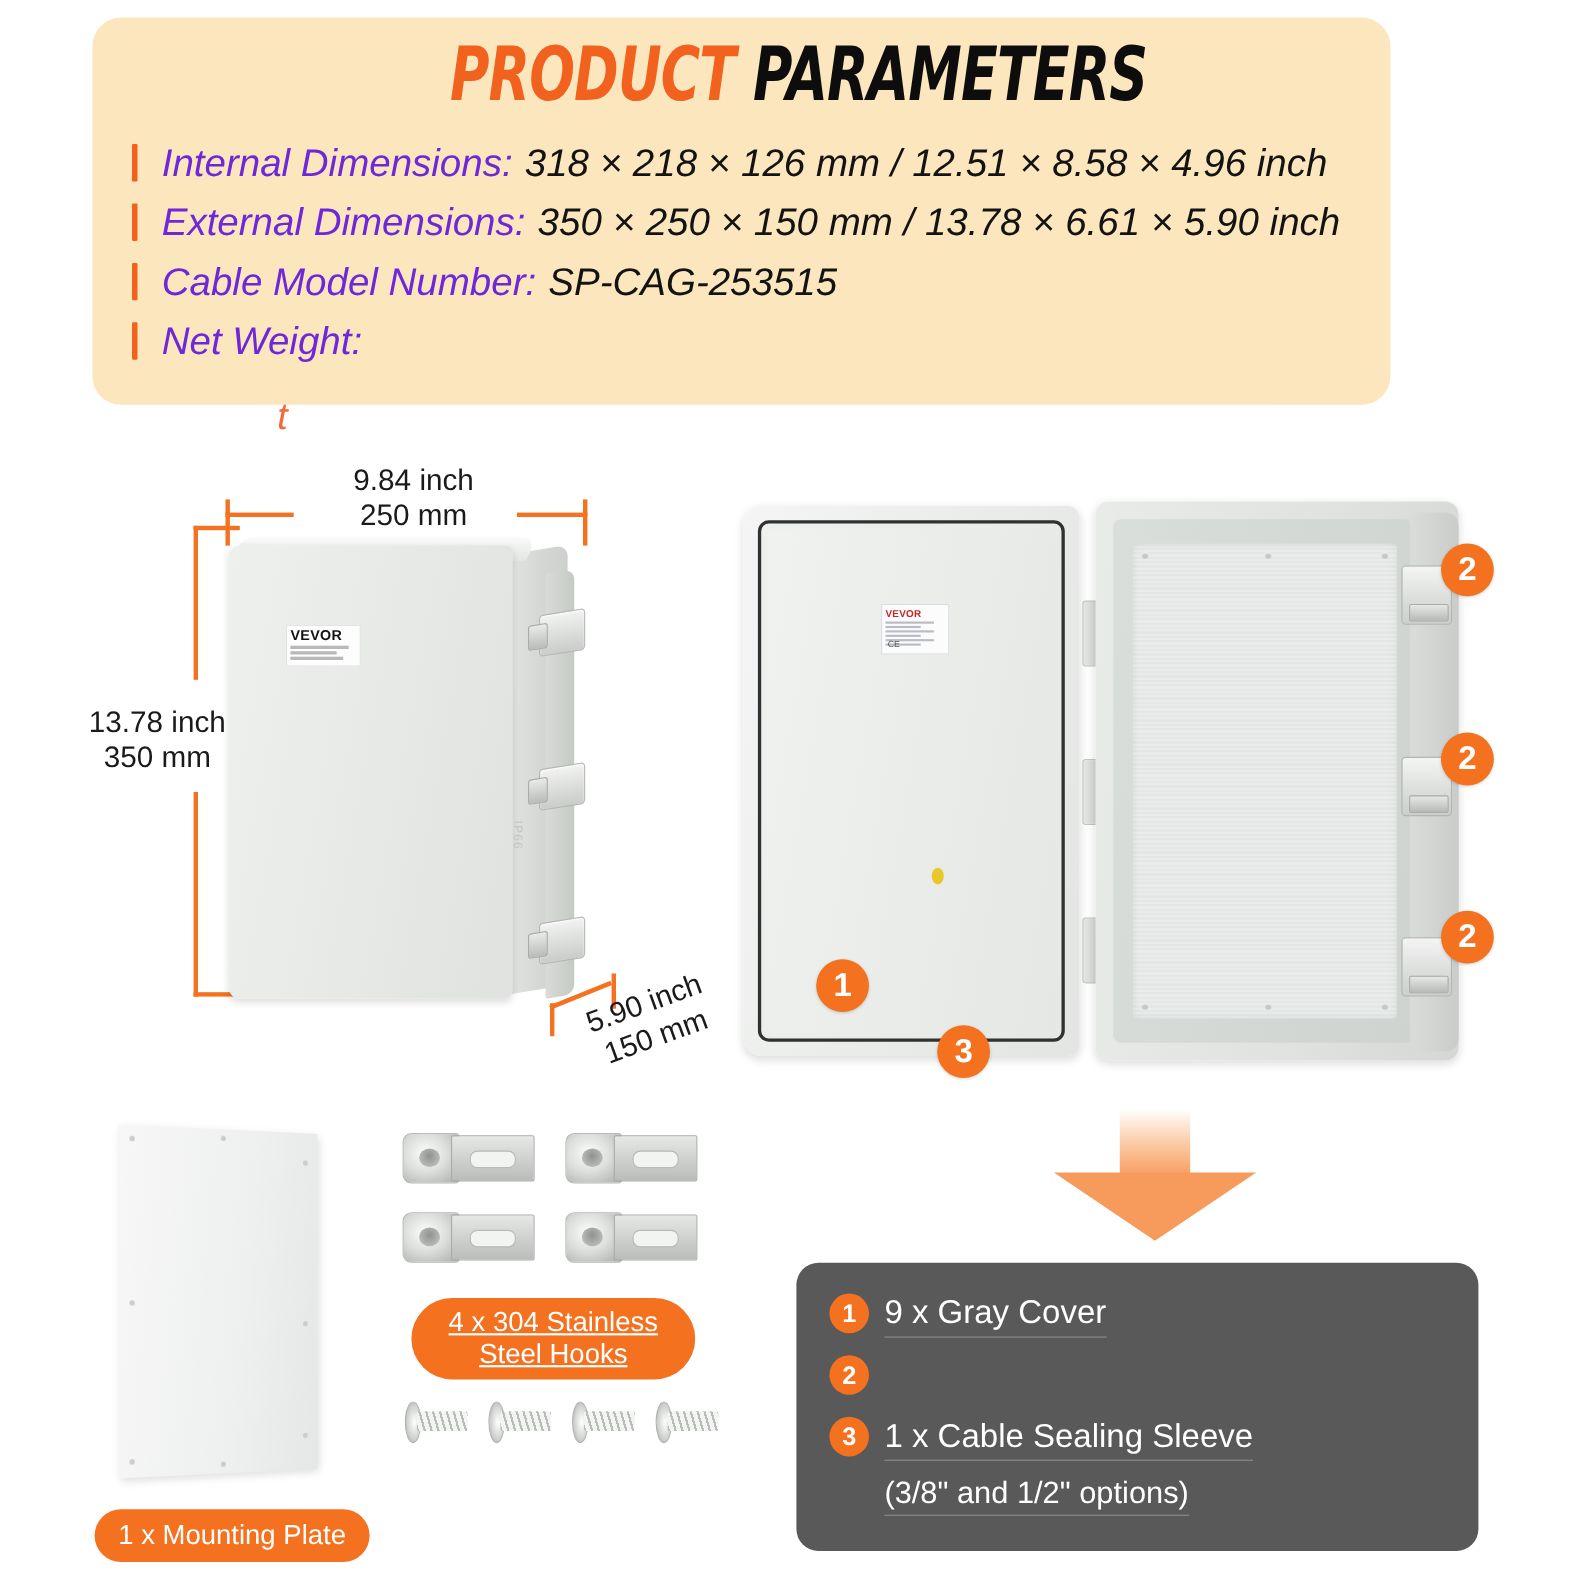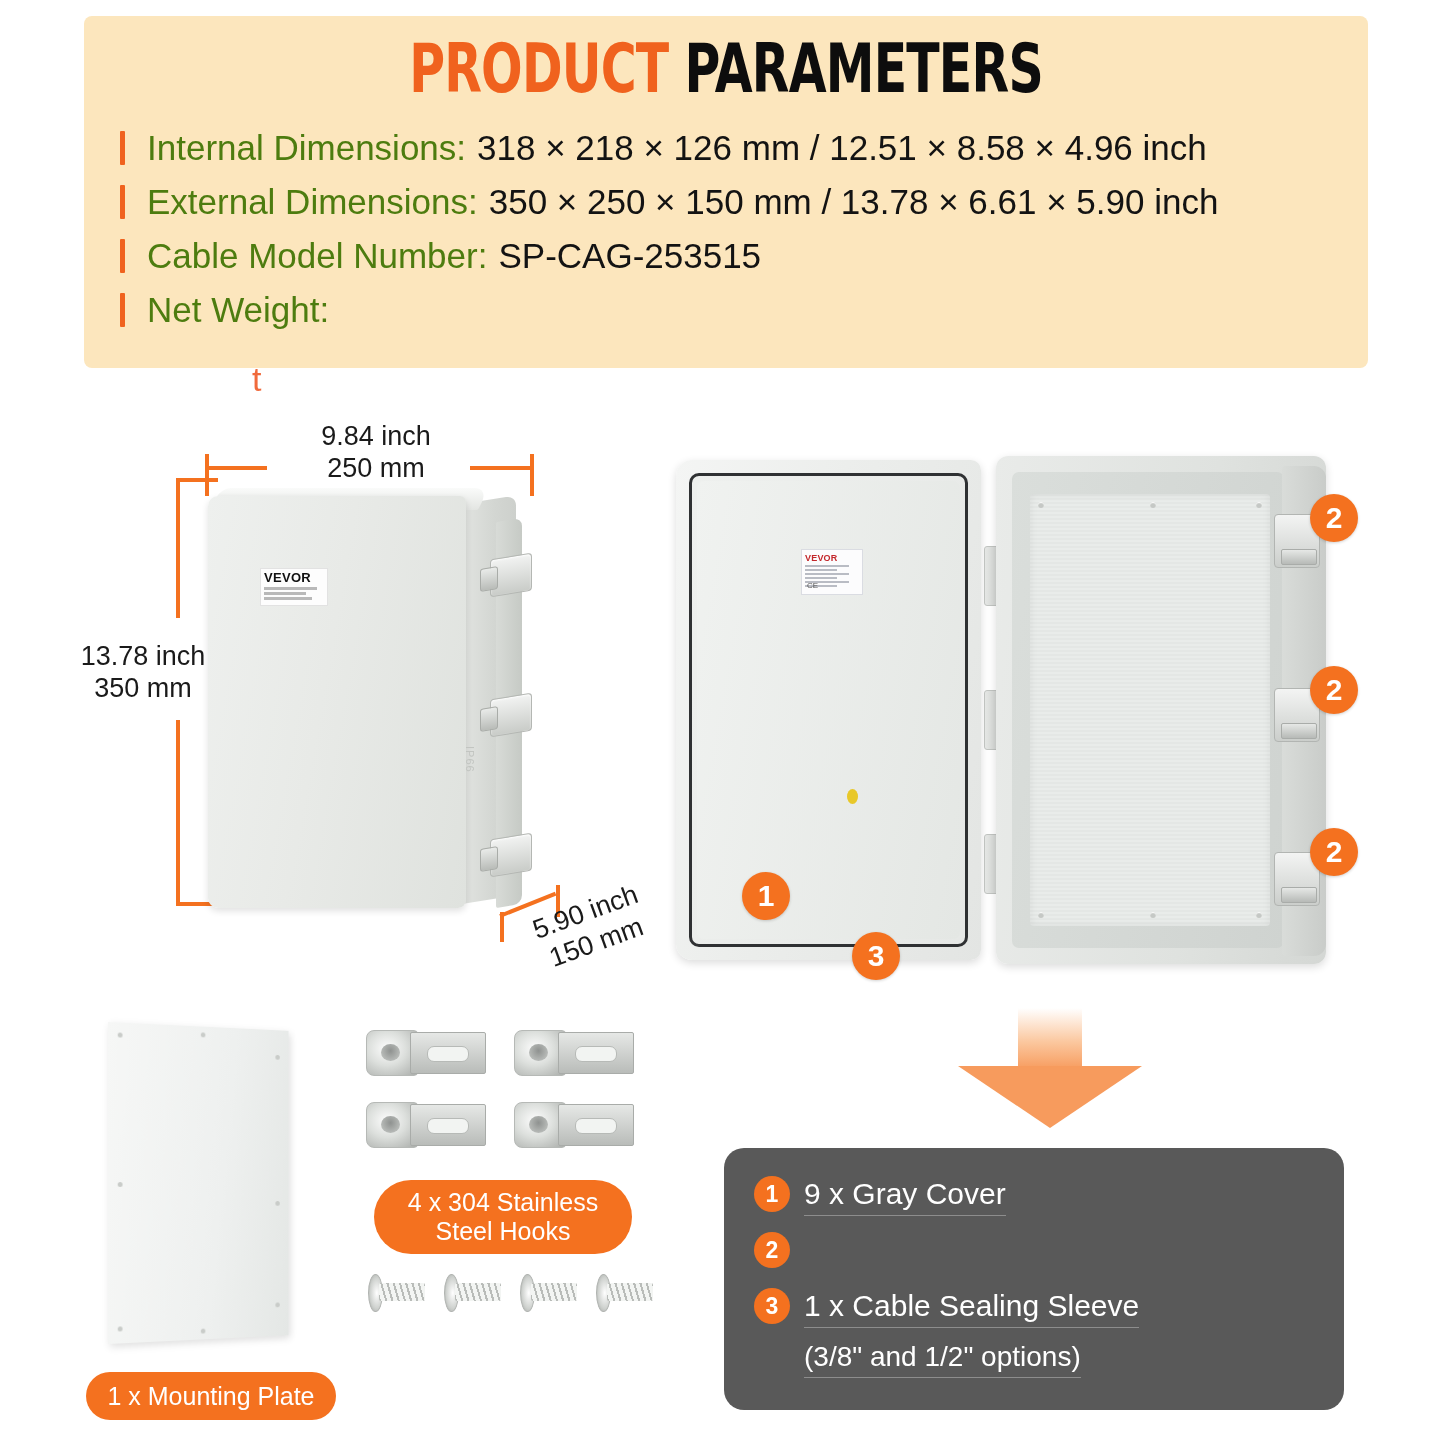--- a/index.html
+++ b/index.html
@@ -8,43 +8,43 @@
     background:#ffffff;
     font-family:"Liberation Sans", sans-serif;
     position:relative;
     overflow:hidden;
     -webkit-font-smoothing:antialiased;
   }
   .stage{position:absolute;left:0;top:0;width:1445px;height:1445px;}
 
   
   .spec-panel{
-    position:absolute;left:84px;top:16px;width:1284px;height:352px;
-    background:#fce6bd;border-radius:8px;
+    position:absolute;left:84px;top:16px;width:1180px;height:352px;
+    background:#fce6bd;border-radius:26px;font-style:italic;
   }
   .title{
     position:absolute;left:0;top:14px;width:1284px;text-align:center;
     font-size:68px;line-height:78px;font-weight:bold;
     font-family:"Liberation Sans Narrow","DejaVu Sans Condensed","Liberation Sans",sans-serif;
     transform:scaleX(0.80);transform-origin:center top;
     letter-spacing:-1px;white-space:nowrap;
   }
   .title .t-orange{color:#f0621e;}
   .title .t-black{color:#0d0d0d;}
 
   .spec-list{position:absolute;left:36px;top:110px;width:1240px;}
   .spec-row{
     display:flex;align-items:baseline;height:54px;
     font-size:35px;white-space:nowrap;
   }
   .spec-bullet{
     display:inline-block;width:5px;height:34px;background:#f0621e;
     margin-right:22px;flex:none;position:relative;top:5px;border-radius:1px;
   }
-  .spec-label{color:#4d7c0f;margin-right:11px;}
+  .spec-label{color:#6d28d9;margin-right:11px;}
   .spec-value{color:#131313;}
   .stray-t{
     position:absolute;left:168px;top:344px;font-size:34px;color:#f06a3c;
   }
 
   
   .dimgroup{position:absolute;left:0;top:0;}
   .dim-text{position:absolute;color:#1a1a1a;font-size:27px;line-height:32px;text-align:center;white-space:nowrap;}
   .ln{position:absolute;background:#f4711f;}
 
@@ -425,21 +425,21 @@
     </div>
     <div class="hook" style="left:0;top:72px;">
       <span class="hook-boss"></span>
       <span class="hook-brk"></span>
     </div>
     <div class="hook" style="left:148px;top:72px;">
       <span class="hook-boss"></span>
       <span class="hook-brk"></span>
     </div>
   </div>
-  <div class="pill" style="left:374px;top:1180px;width:258px;height:74px;flex-direction:column;">
+  <div class="pill" style="left:374px;top:1180px;width:258px;height:74px;flex-direction:column;text-decoration:underline;">
     <span>4 x 304 Stainless</span>
     <span>Steel Hooks</span>
   </div>
 
   <div class="screws">
     <div class="screw" style="left:0;">
       <span class="screw-head"></span>
       <span class="screw-shaft"></span>
     </div>
     <div class="screw" style="left:76px;">

